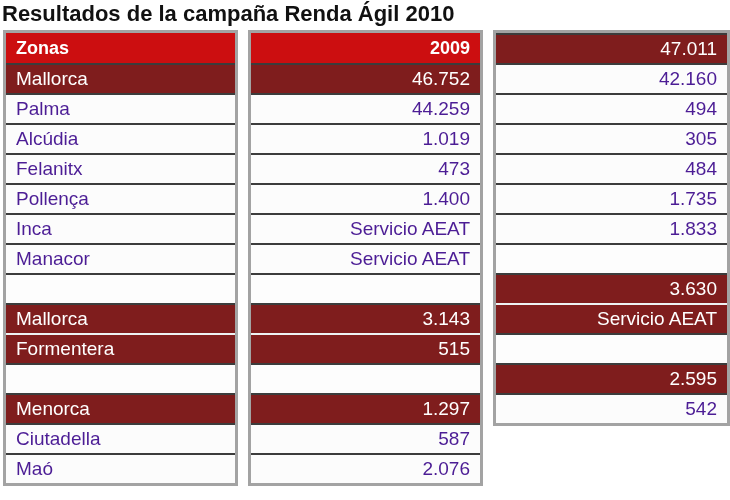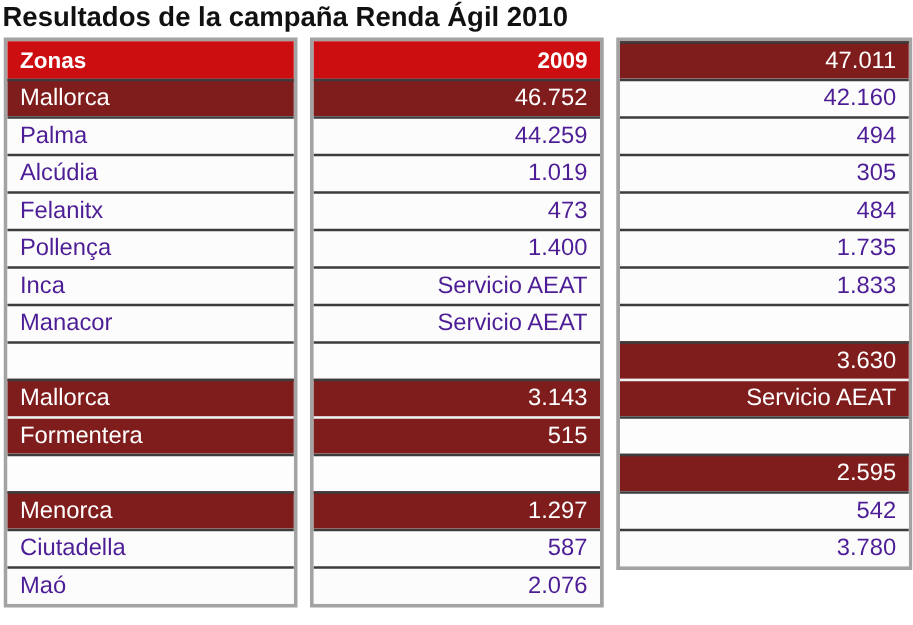--- a/index.html
+++ b/index.html
@@ -120,16 +120,15 @@
         <div class="cell right sep-dark">305</div>
         <div class="cell right sep-dark">484</div>
         <div class="cell right sep-dark">1.735</div>
         <div class="cell right sep-dark">1.833</div>
         <div class="cell right sep-dark spacer"></div>
         <div class="cell right sep-dark teal">3.630</div>
         <div class="cell right sep-light teal">Servicio AEAT</div>
         <div class="cell right sep-dark spacer"></div>
         <div class="cell right sep-dark teal">2.595</div>
         <div class="cell right sep-dark">542</div>
-        <div class="cell right sep-dark">3.780</div>
       </div>
   </div>
 </div>
 
 </body></html>

